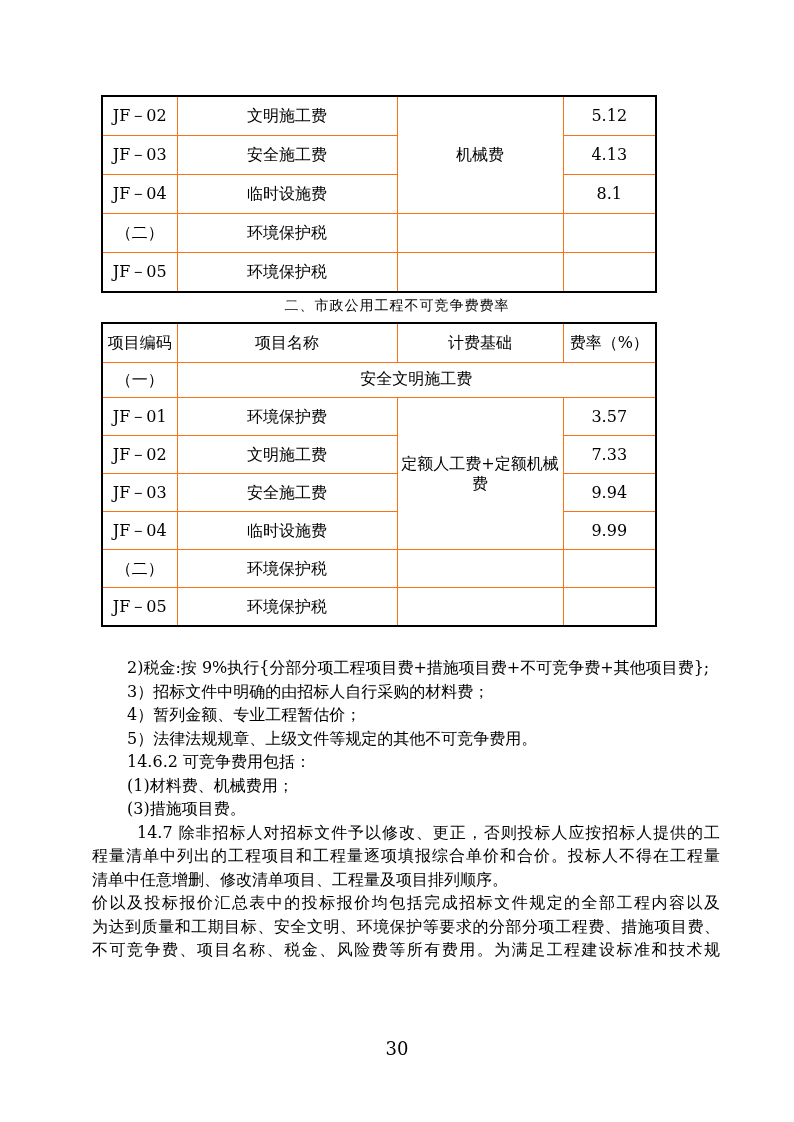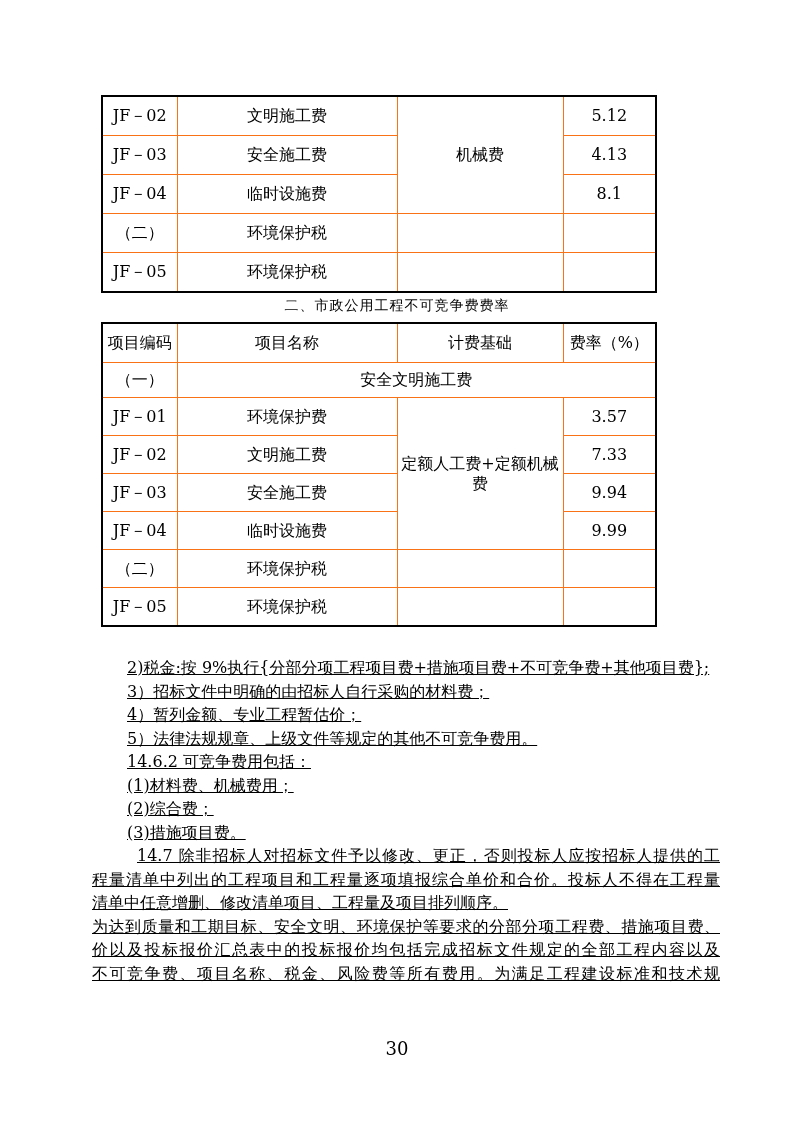--- a/index.html
+++ b/index.html
@@ -17,30 +17,30 @@
     border:1px solid #f97316; text-align:center; vertical-align:middle;
     font-size:16px; padding:0; overflow:hidden; line-height:20px;
   }
   #table-top { left:101px; top:95px;  width:554px; }
   #fee-table { left:101px; top:322px; width:554px; }
   td.h38 { height:38px; }
   td.h37 { height:37px; }
   td.h34 { height:34px; }
   td.basis-top { vertical-align:top; padding-top:6px; }
   td.basis-mid { vertical-align:middle; padding:0 18px; line-height:22px; }
-  td.sec-name  { text-align:left; padding-left:9px; }
+  td.sec-name  { text-align:left; padding-left:9px;font-family:Liberation Mono, monospace; }
   .tbl-title {
     position:absolute; top:297px; left:0; width:794px;
     text-align:center; font-size:14px; letter-spacing:1px;
   }
   .bodytext {
     position:absolute; left:92px; top:656px; width:628px;
     font-size:16px; line-height:23.5px;
   }
-  .ln   { white-space:nowrap;text-decoration:underline; }
+  .ln   { white-space:nowrap; }
   .ind  { padding-left:35px; }
   .indp { text-indent:45px; }
   .full { white-space:normal; text-align:justify; text-align-last:justify; }
   .page-num {
     position:absolute; top:1038px; left:0; width:794px;
     text-align:center; font-size:18px;
   }
 </style>
 </head>
 <body>
@@ -142,25 +142,24 @@
   </tbody>
     </table>
 
   <div class="bodytext">
     <div class="ln ind">2)税金:按 9%执行{分部分项工程项目费+措施项目费+不可竞争费+其他项目费};</div>
     <div class="ln ind">3）招标文件中明确的由招标人自行采购的材料费；</div>
     <div class="ln ind">4）暂列金额、专业工程暂估价；</div>
     <div class="ln ind">5）法律法规规章、上级文件等规定的其他不可竞争费用。</div>
     <div class="ln ind">14.6.2 可竞争费用包括：</div>
     <div class="ln ind">(1)材料费、机械费用；</div>
-    <div class="ln ind">(2)综合费；</div>
     <div class="ln ind">(3)措施项目费。</div>
     <div class="ln indp full">14.7 除非招标人对招标文件予以修改、更正，否则投标人应按招标人提供的工</div>
     <div class="ln full">程量清单中列出的工程项目和工程量逐项填报综合单价和合价。投标人不得在工程量</div>
     <div class="ln">清单中任意增删、修改清单项目、工程量及项目排列顺序。</div>
+    <div class="ln full">价以及投标报价汇总表中的投标报价均包括完成招标文件规定的全部工程内容以及</div>
     <div class="ln full">为达到质量和工期目标、安全文明、环境保护等要求的分部分项工程费、措施项目费、</div>
-    <div class="ln full">价以及投标报价汇总表中的投标报价均包括完成招标文件规定的全部工程内容以及</div>
     <div class="ln full">不可竞争费、项目名称、税金、风险费等所有费用。为满足工程建设标准和技术规</div>
   </div>
 
   <div class="page-num">30</div>
 
 </div>
 
 </body></html>

